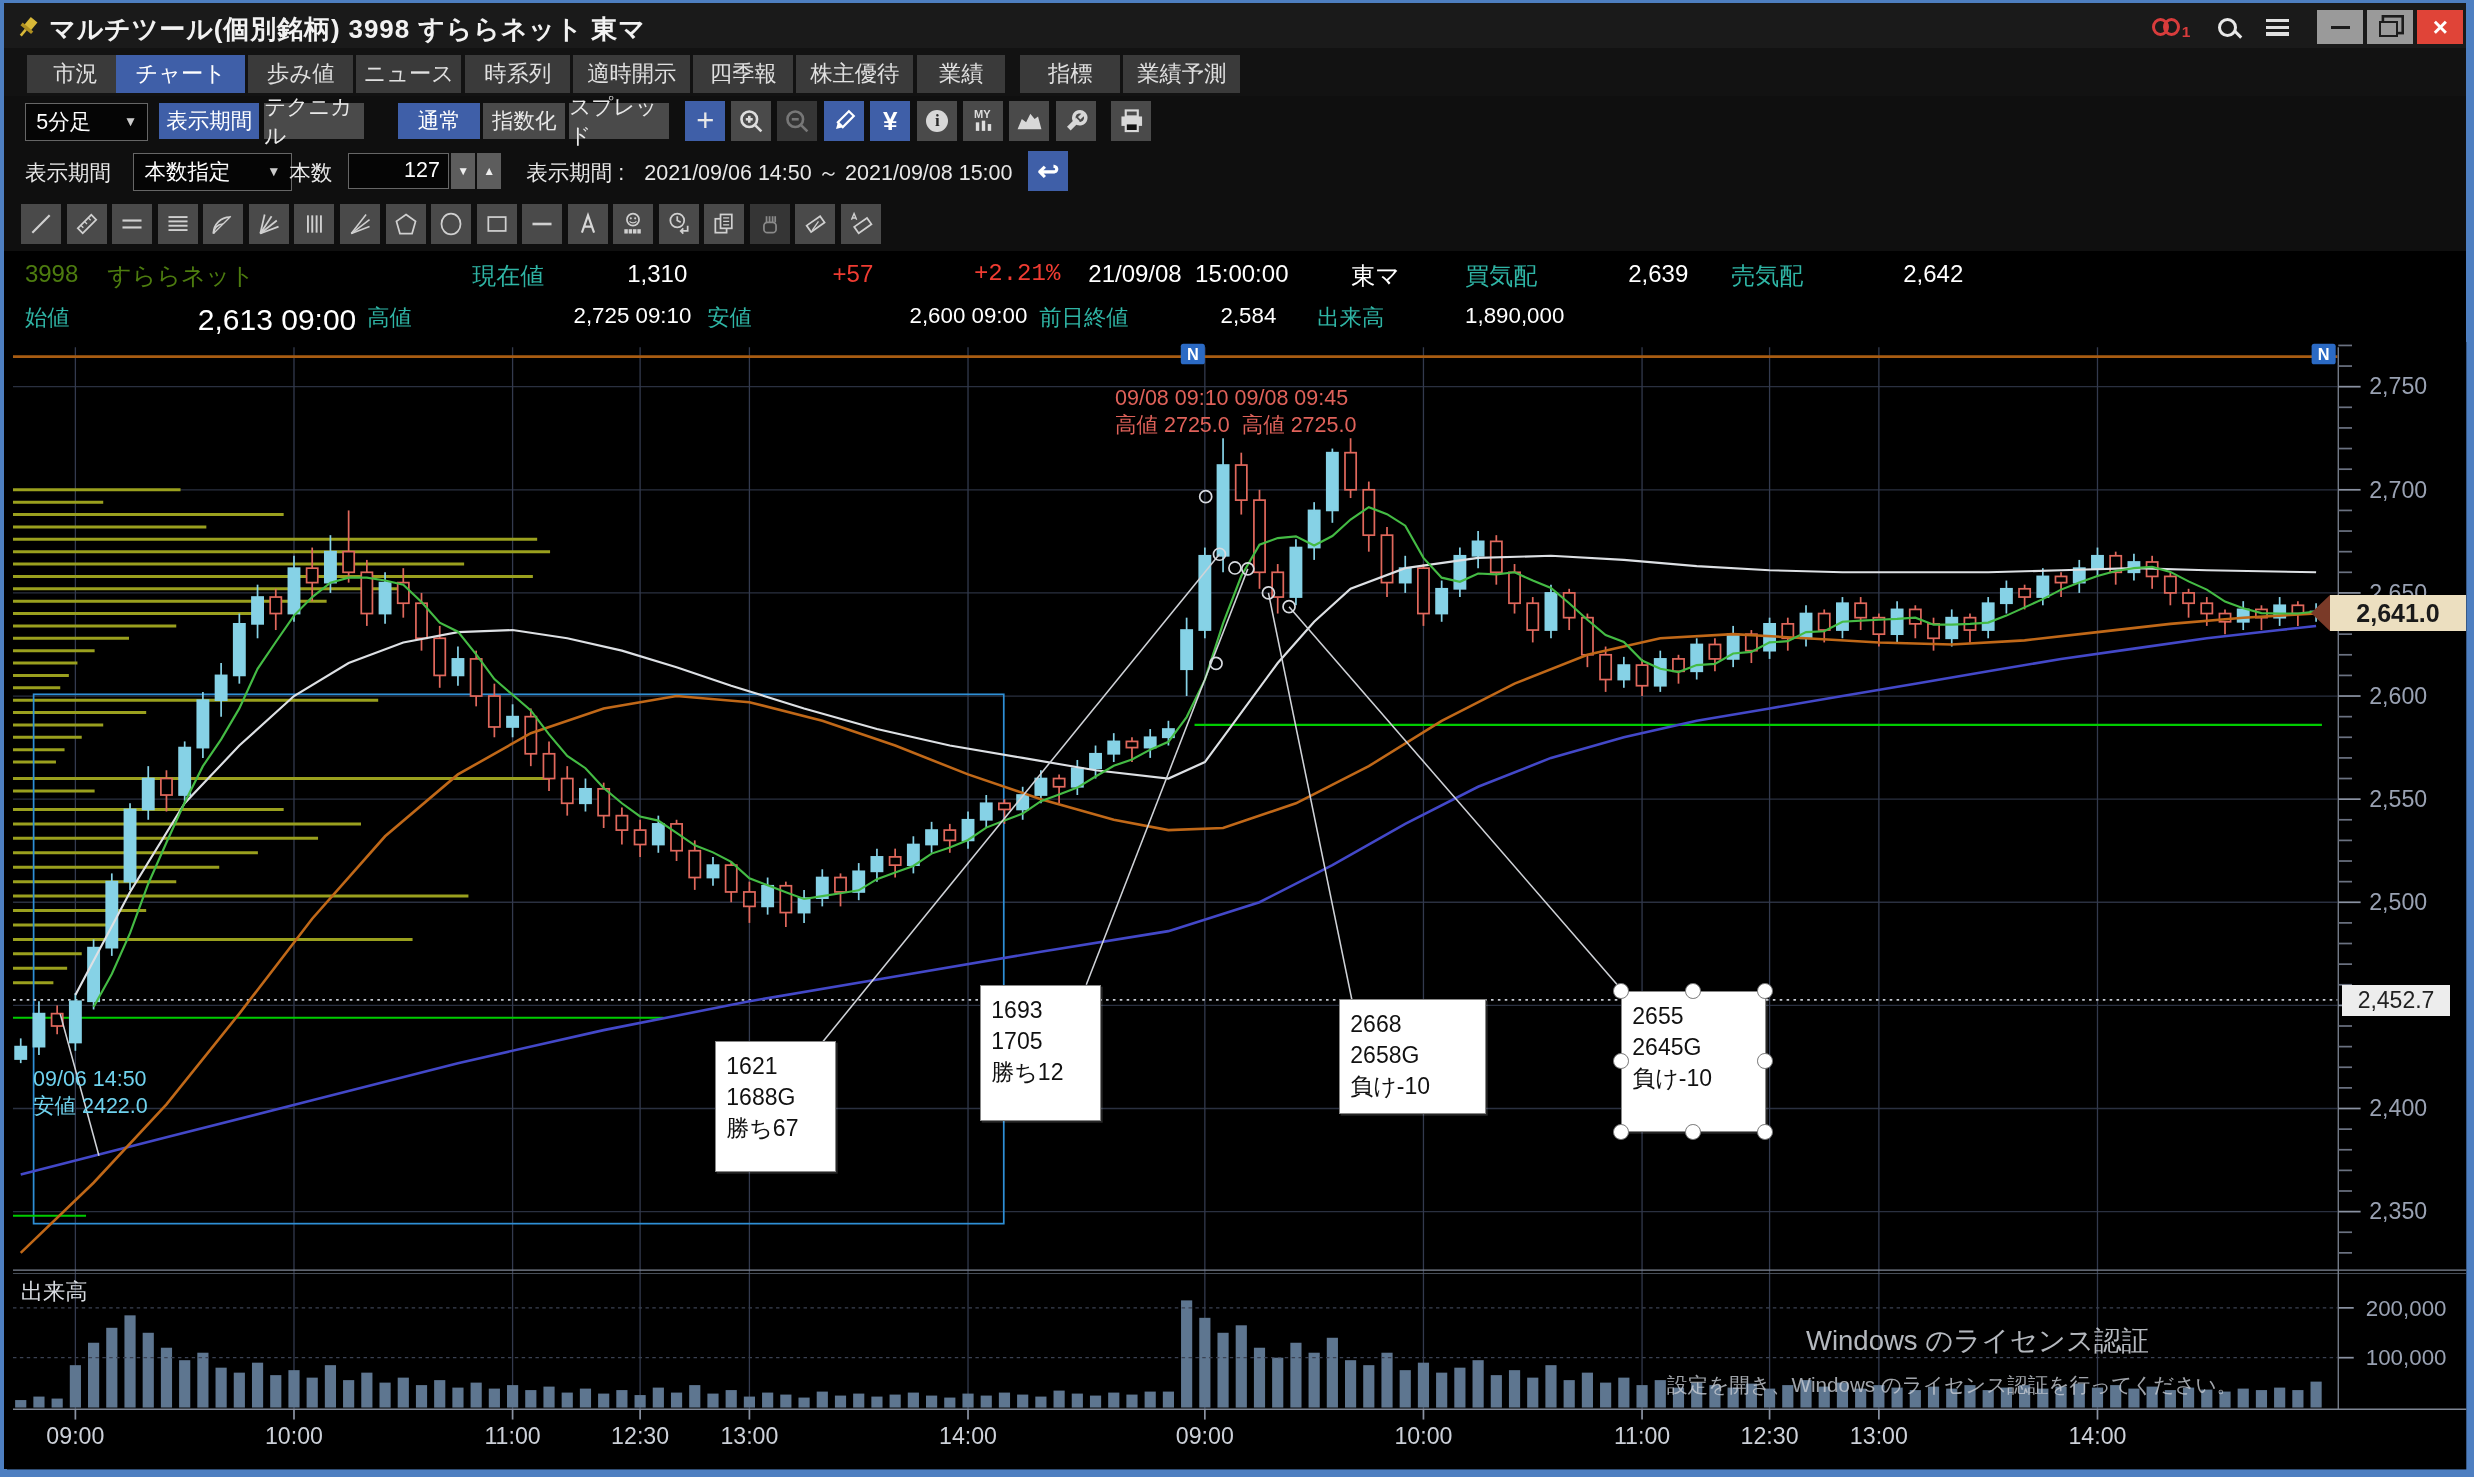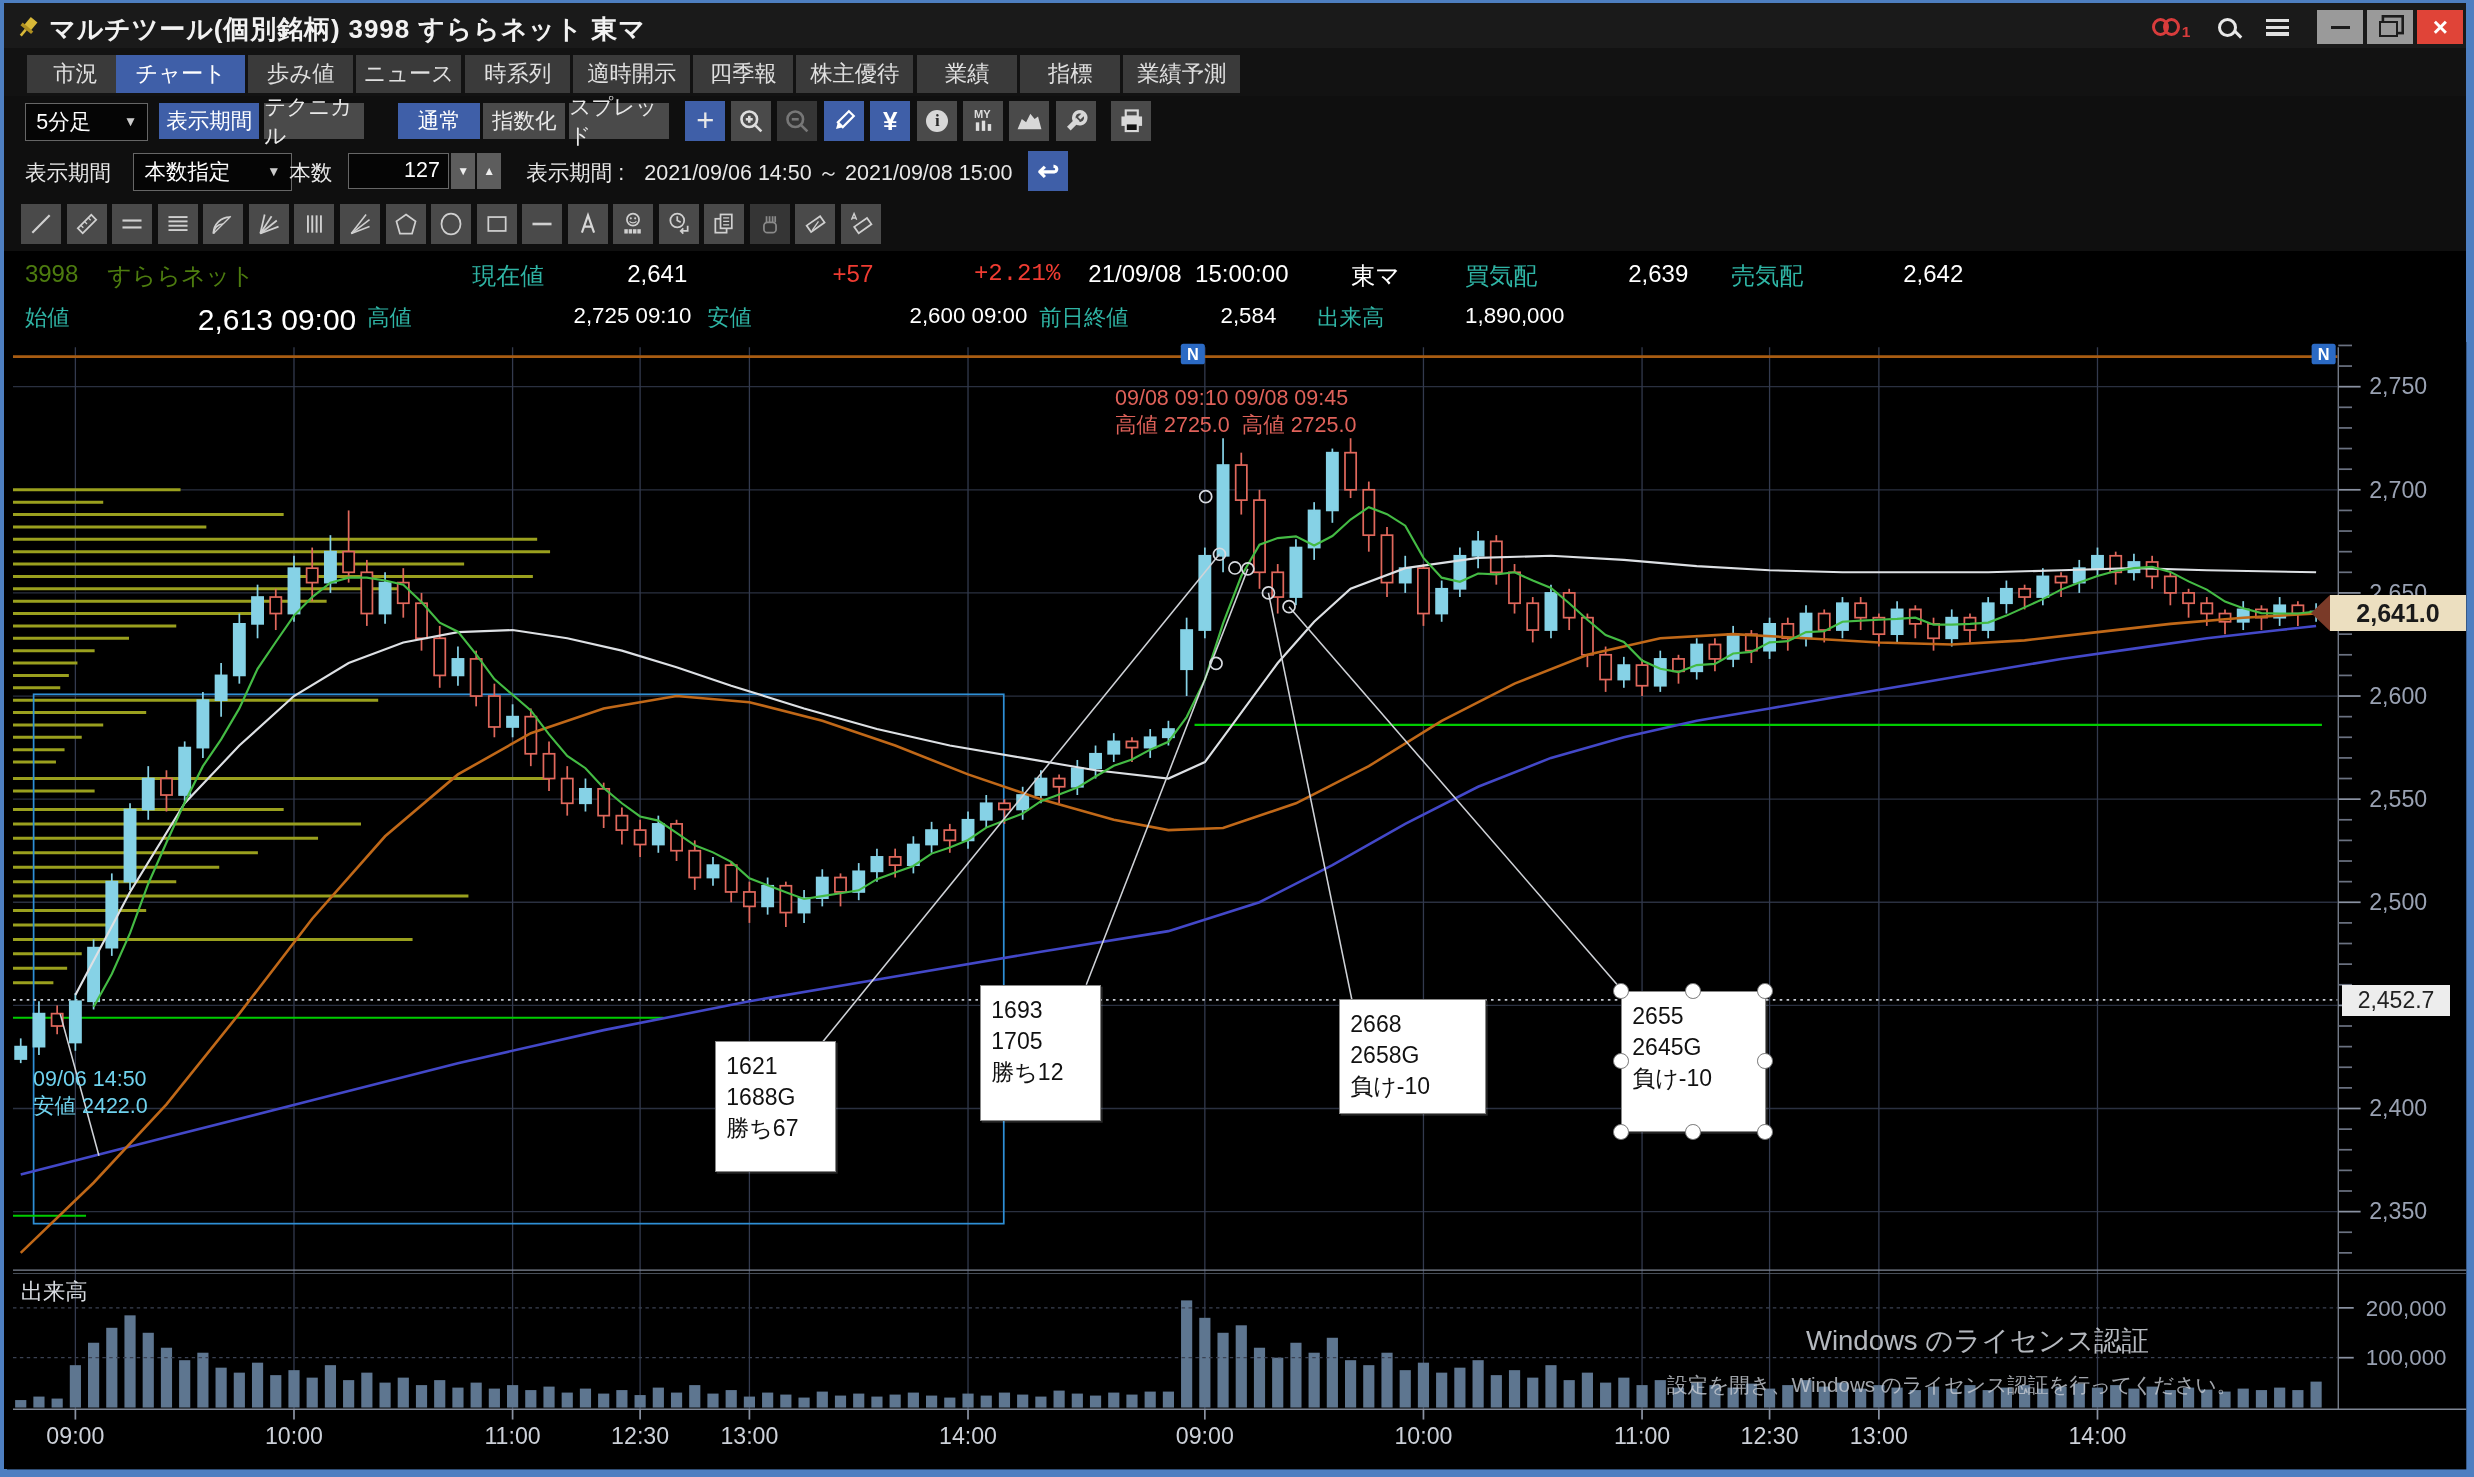--- a/index.html
+++ b/index.html
@@ -110,21 +110,21 @@
 
   <div class="abs tabbar">
     <div class="tab" style="left:22.3px;width:98px;">市況</div>
     <div class="tab active" style="left:112px;width:129px;">チャート</div>
     <div class="tab" style="left:244px;width:105px;">歩み値</div>
     <div class="tab" style="left:352px;width:105px;">ニュース</div>
     <div class="tab" style="left:461px;width:105px;">時系列</div>
     <div class="tab" style="left:569px;width:117px;">適時開示</div>
     <div class="tab" style="left:689px;width:100px;">四季報</div>
     <div class="tab" style="left:792px;width:117px;">株主優待</div>
-    <div class="tab" style="left:913px;width:100px;">業績</div>
+    <div class="tab" style="left:913px;width:88px;">業績</div>
     <div class="tab" style="left:1016px;width:100px;">指標</div>
     <div class="tab" style="left:1119px;width:117px;">業績予測</div>
   </div>
 
   <div class="abs toolbar" style="top:96px;height:50px;">
     <div class="dd" style="left:20.6px;top:6.9px;width:101px;">
       <span>5分足</span>
         <span class="car">▼</span>
     </div>
     <div class="btn blue" style="left:155px;top:6.9px;width:100px;">表示期間</div>
@@ -339,21 +339,21 @@
           <rect x="8" y="13" width="18" height="9" fill="none" stroke="#d0d0d0" stroke-width="2" transform="rotate(-35 16 17)"></rect>
           <path d="M4 10 L7 3 L10 10 M5 8 H9" fill="none" stroke="#d0d0d0" stroke-width="1.6"></path>
         </svg>
       </div>
     </div>
 
   <div class="abs inforow" style="top:251px;height:45px;">
     <div class="q y" style="left:20.6px;top:8.6px;">3998</div>
     <div class="q y" style="left:103px;top:8.6px;">すららネット</div>
     <div class="q t" style="left:468px;top:8.6px;">現在値</div>
-    <div class="q w right" style="left:567px;top:8.6px;width:116px;">2,641</div>
+    <div class="q w right" style="left:567px;top:8.6px;width:116px;">1,310</div>
     <div class="q r right" style="left:799px;top:8.6px;width:70px;">+57</div>
     <div class="q r right" style="left:941px;top:8.6px;width:115px;font-family:Liberation Mono, monospace;">+2.21%</div>
     <div class="q w" style="left:1084px;top:8.6px;">21/09/08  15:00:00</div>
     <div class="q w" style="left:1347px;top:8.6px;">東マ</div>
     <div class="q t" style="left:1461px;top:8.6px;">買気配</div>
     <div class="q w right" style="left:1572px;top:8.6px;width:112px;">2,639</div>
     <div class="q t" style="left:1727px;top:8.6px;">売気配</div>
     <div class="q w right" style="left:1847px;top:8.6px;width:112px;">2,642</div>
   </div>
   <div class="abs inforow" style="top:296px;height:46px;">

